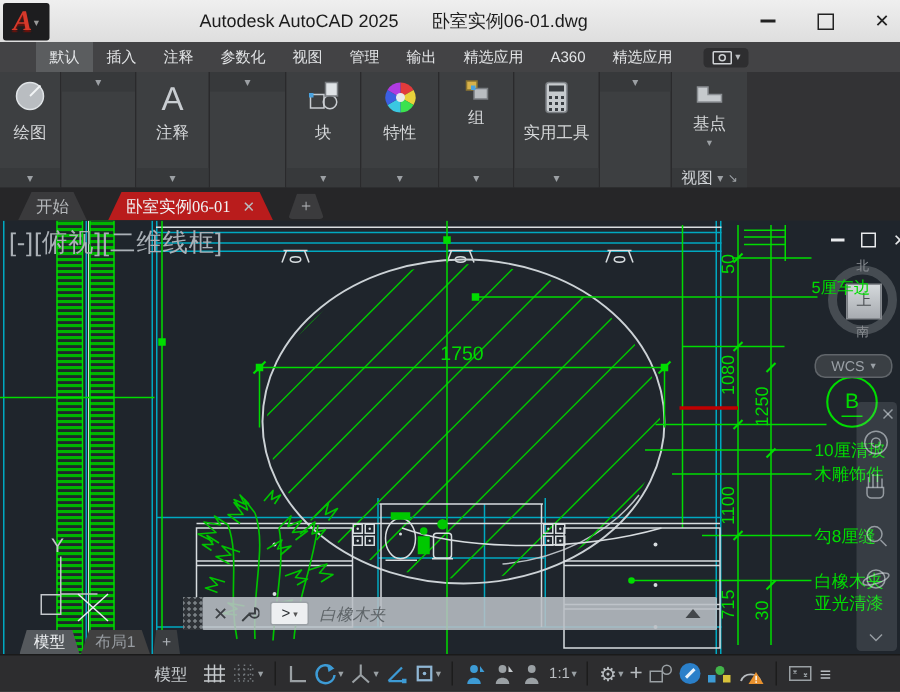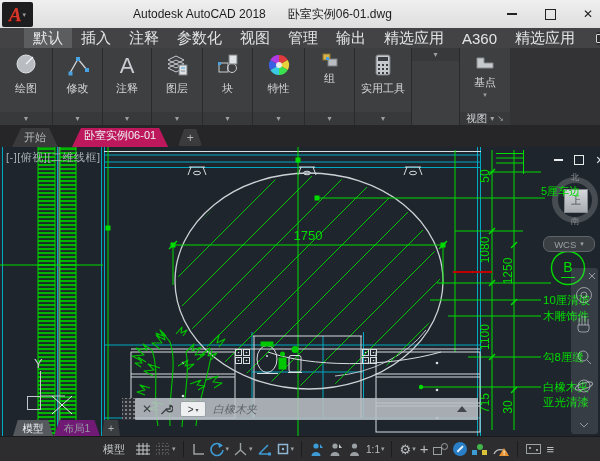--- a/index.html
+++ b/index.html
@@ -15,52 +15,52 @@
   .applogo .dd{color:#9a9a9a;font-size:7px;margin-left:1px;}
   .tb-title{position:absolute;left:133px;top:0;height:28px;display:flex;align-items:center;
     font-size:12px;color:#1c1c1c;gap:22px;white-space:nowrap;}
   .winbtns{position:absolute;right:4px;top:0;height:28px;display:flex;align-items:center;gap:22px;}
   .wb{width:16px;height:16px;display:flex;align-items:center;justify-content:center;color:#222;font-size:12px;}
   .wb .minbar{width:10px;height:1.5px;background:#222;}
   .wb .maxsq{width:9px;height:9px;border:1.5px solid #222;}
   
   .rtabs{position:absolute;left:0;top:28px;width:600px;height:20px;background:#434345;
     display:flex;align-items:stretch;padding-left:24px;box-sizing:border-box;}
-  .rtab{padding:0 9px;font-size:15px;color:#e2e4e6;display:flex;align-items:center;white-space:nowrap;}
+  .rtab{padding:0 9px;font-size:10px;color:#e2e4e6;display:flex;align-items:center;white-space:nowrap;}
   .rtab.active{background:#5b5d5f;}
   .mediabtn{margin-left:12px;align-self:center;width:30px;height:13px;background:#2e2e30;border-radius:3px;
     display:flex;align-items:center;justify-content:center;gap:2px;}
   .mediabtn .cam{width:11px;height:7px;border:1px solid #cfd2d5;border-radius:1px;position:relative;}
   .mediabtn .cam:after{content:"";position:absolute;left:3px;top:1px;width:3px;height:3px;border:1px solid #cfd2d5;border-radius:50%;}
   .mediabtn .dd{color:#b9bcbf;font-size:7px;}
   
   .rpanels{position:absolute;left:0;top:48px;width:600px;height:77px;background:#333335;display:flex;}
   .panel{height:77px;background:#3d3f41;border-right:1px solid #2a2a2c;box-sizing:border-box;
     display:flex;flex-direction:column;align-items:center;}
   .pbody{flex:1;display:flex;flex-direction:column;align-items:center;padding-top:3px;}
   .picon{height:28px;display:flex;align-items:center;justify-content:center;}
   .plabel{font-size:11px;color:#d4d6d8;margin-top:2px;white-space:nowrap;}
   .psub{font-size:7px;color:#9ca0a4;margin-top:1px;}
   .pfoot{height:13px;width:100%;background:#37393b;display:flex;align-items:center;justify-content:center;
     font-size:8px;color:#9ca0a4;gap:3px;}
   .pfoot .vlabel{font-size:10.5px;color:#cfd2d5;}
   
-  .ftabs{position:absolute;left:0;top:125px;width:600px;height:22px;background:#262628;display:flex;align-items:flex-end;}
+  .ftabs{position:absolute;left:0;top:125px;width:600px;height:22px;background:#262628;display:flex;align-items:flex-end;font-family:Liberation Serif, serif;}
   .ftab{height:19px;display:flex;align-items:center;font-size:11px;padding:0 12px;
     clip-path:polygon(9px 0,calc(100% - 9px) 0,100% 100%,0 100%);}
   .ftab.start{margin-left:12px;background:#3a3a3c;color:#b4b7ba;}
-  .ftab.doc{margin-left:14px;background:#be185d;color:#f0f2f4;gap:8px;flex-direction:column;}
+  .ftab.doc{margin-left:14px;background:#b91c1c;color:#f0f2f4;gap:8px;}
   .ftab.doc .x{color:#b9bcbf;font-size:10px;}
   .ftab-new{margin-left:10px;margin-bottom:1px;width:24px;height:17px;background:#3b3b3d;border-radius:3px;
     color:#b4b7ba;font-size:12px;display:flex;align-items:center;justify-content:center;
     clip-path:polygon(6px 0,calc(100% - 6px) 0,100% 100%,0 100%);}
   
   .canvas{position:absolute;left:0;top:147px;width:600px;height:289px;background:#1f252c;overflow:hidden;}
   .dwg{position:absolute;left:0;top:0;}
-  .vp-label{position:absolute;left:6px;top:3px;font-size:11px;color:#aab0b6;letter-spacing:0.5px;}
+  .vp-label{position:absolute;left:6px;top:3px;font-size:17px;color:#aab0b6;letter-spacing:0.5px;}
   .doc-controls{position:absolute;left:552px;top:6px;display:flex;gap:9px;align-items:center;height:14px;}
   .dc{color:#e8eaec;font-size:11px;display:flex;align-items:center;justify-content:center;width:12px;height:12px;}
   .dc .minbar{width:9px;height:1.5px;background:#e8eaec;}
   .dc .sq{width:8px;height:8px;border:1.5px solid #e8eaec;}
   .viewcube{position:absolute;left:549px;top:27px;width:52px;height:52px;}
   .vc-ring{position:absolute;left:3px;top:3px;width:34px;height:34px;border:6px solid rgba(125,130,136,0.42);border-radius:50%;}
   .vc-face{position:absolute;left:15px;top:15px;width:22px;height:22px;
     background:linear-gradient(#d4d8db,#a8acb1);border:1px solid #85898e;color:#4a4e52;
     font-size:10px;line-height:22px;text-align:center;}
   .vc-n{position:absolute;left:50%;top:-2px;transform:translateX(-50%);font-size:8.5px;color:#8d9196;}
@@ -82,21 +82,21 @@
     display:flex;align-items:center;justify-content:center;gap:2px;font-size:10px;color:#2b2f33;}
   .promptbox .dd{font-size:6px;color:#555;}
   .cmdph{font-size:11px;font-style:italic;color:#5f6569;}
   .cmdup{margin-left:auto;width:0;height:0;border-left:5px solid transparent;border-right:5px solid transparent;
     border-bottom:6px solid #43474b;margin-right:4px;}
   
   .mtabs{position:absolute;left:0;top:273px;width:600px;height:16px;z-index:6;}
   .mtab{position:absolute;top:0;height:16px;font-size:10.5px;line-height:16px;text-align:center;
     clip-path:polygon(12% 0,88% 0,100% 100%,0 100%);}
   .mtab.model{left:13px;width:40px;background:#55595d;color:#eceef0;}
-  .mtab.layout{left:54px;width:46px;background:#701a75;color:#979ca1;}
+  .mtab.layout{left:54px;width:46px;background:#404040;color:#979ca1;}
   .mtab.add{left:102px;width:18px;background:#3a3d40;color:#b0b5ba;}
   
   .statusbar{position:absolute;left:0;top:436px;width:600px;height:25px;background:#2d2d2f;
     border-top:1px solid #1a1a1a;box-sizing:border-box;display:flex;align-items:center;
     padding-left:103px;gap:4px;}
   .sbi{display:flex;align-items:center;gap:1px;flex:0 0 auto;text-align:center;}
   .sb-model{font-size:11px;color:#c6cacd;margin-right:6px;}
   .sb-dd{font-size:7px;color:#9aa0a4;}
   .sb-sep{width:1px;height:16px;background:#1c1c1c;margin:0 3px;}
   .sb-txt{font-size:10px;color:#b9bdc1;}
@@ -110,21 +110,21 @@
 <body>
 
 <div class="window">
 
   <div class="titlebar">
     <div class="applogo">
       <span class="a">A</span>
       <span class="dd">▾</span>
     </div>
     <div class="tb-title">
-      <span>Autodesk AutoCAD 2018</span>
+      <span>Autodesk AutoCAD 2025</span>
       <span>卧室实例06-01.dwg</span>
     </div>
     <div class="winbtns">
       <span class="wb">
           <span class="minbar"></span>
         </span>
       <span class="wb">
           <span class="maxsq"></span>
         </span>
       <span class="wb">✕</span>
@@ -142,71 +142,47 @@
     <span class="rtab">精选应用</span>
     <span class="rtab">A360</span>
     <span class="rtab">精选应用</span>
     <span class="mediabtn">
       <span class="cam"></span>
       <span class="dd">▾</span>
     </span>
   </div>
 
   <div class="rpanels">
-    <div class="panel" style="width:53px">
+    <div class="panel" style="width:41px">
       <div class="pbody">
         <span class="picon">
           <svg width="26" height="26">
               <circle cx="13" cy="12" r="9" fill="#b9bdc1" stroke="#dfe3e6"></circle>
               <line x1="13" y1="12" x2="20" y2="5" stroke="#f2f4f6" stroke-width="1.2"></line>
             </svg>
         </span>
         <span class="plabel">绘图</span>
       </div>
       <div class="pfoot">▾</div>
     </div>
     <div class="panel" style="width:50px">
-      <div class="pbody">
-        <span class="picon">
-          <svg width="26" height="26">
-              <path d="M5,21 L13,7 L22,18" stroke="#cfd3d6" stroke-width="1.3" fill="none"></path>
-              <rect x="3.5" y="19.5" width="4" height="4" fill="#4aa3e0"></rect>
-              <rect x="11" y="5" width="4" height="4" fill="#4aa3e0"></rect>
-              <rect x="20" y="16" width="4" height="4" fill="#4aa3e0"></rect>
-            </svg>
-        </span>
-        <span class="plabel">修改</span>
-      </div>
       <div class="pfoot">▾</div>
     </div>
     <div class="panel" style="width:49px">
       <div class="pbody">
         <span class="picon">
           <svg width="26" height="26">
               <text x="13" y="21" text-anchor="middle" font-size="22" fill="#c9cdd1" font-family="Liberation Sans,sans-serif">A</text>
             </svg>
         </span>
         <span class="plabel">注释</span>
       </div>
       <div class="pfoot">▾</div>
     </div>
     <div class="panel" style="width:51px">
-      <div class="pbody">
-        <span class="picon">
-          <svg width="26" height="26">
-              <path d="M4,8 L12,4 L20,8 L12,12 Z" stroke="#c9cdd1" fill="none"></path>
-              <path d="M4,12 L12,8 L20,12 L12,16 Z" stroke="#c9cdd1" fill="none"></path>
-              <path d="M4,16 L12,12 L20,16 L12,20 Z" stroke="#c9cdd1" fill="none"></path>
-              <rect x="15" y="13" width="8" height="10" fill="#dfe3e6" stroke="#7a7e82"></rect>
-              <line x1="17" y1="16" x2="21" y2="16" stroke="#4aa3e0"></line>
-              <line x1="17" y1="19" x2="21" y2="19" stroke="#8a8e92"></line>
-            </svg>
-        </span>
-        <span class="plabel">图层</span>
-      </div>
       <div class="pfoot">▾</div>
     </div>
     <div class="panel" style="width:50px">
       <div class="pbody">
         <span class="picon">
           <svg width="26" height="26">
               <rect x="4" y="11" width="9" height="9" stroke="#c9cdd1" fill="none"></rect>
               <circle cx="17" cy="16" r="4.5" stroke="#c9cdd1" fill="none"></circle>
               <rect x="14" y="3" width="8" height="9" fill="#dfe3e6" stroke="#7a7e82"></rect>
               <rect x="3" y="10" width="3" height="3" fill="#4aa3e0"></rect>

